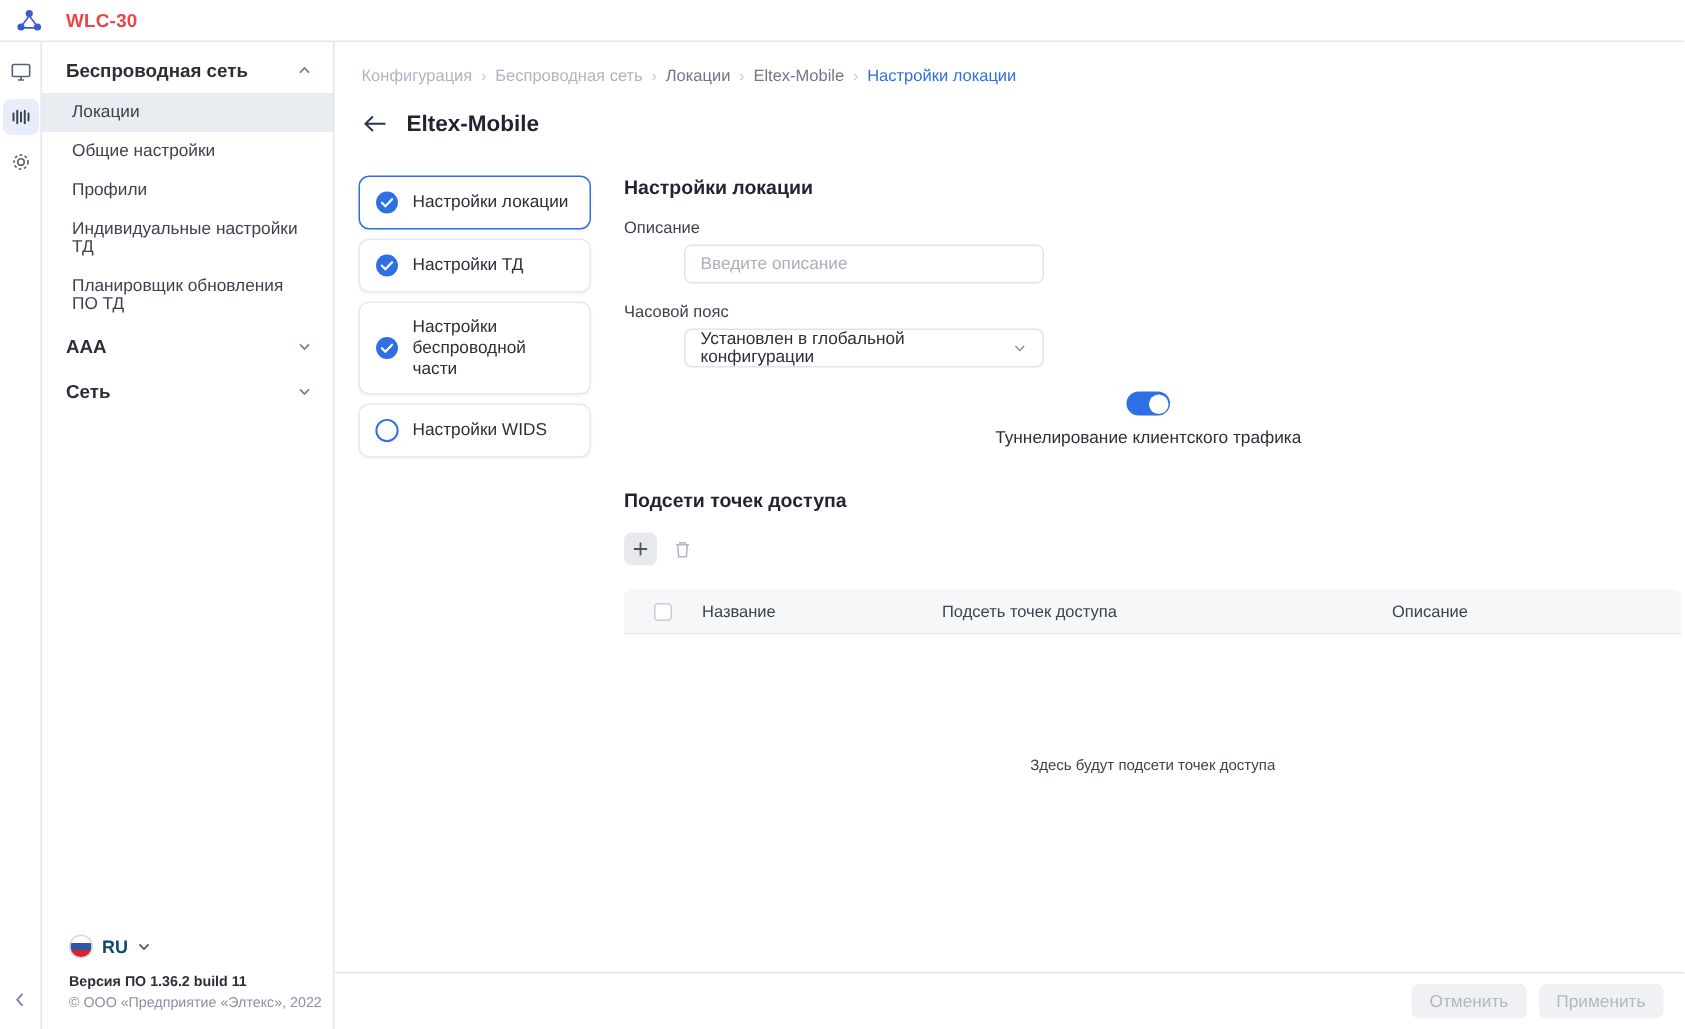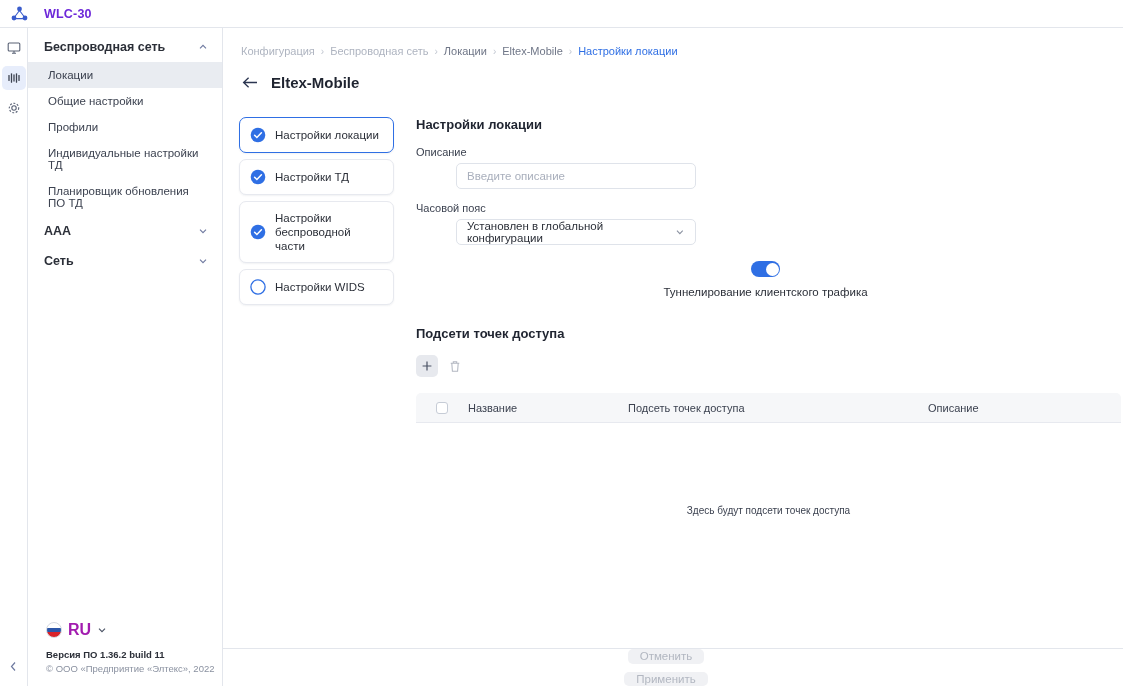--- a/index.html
+++ b/index.html
@@ -15,21 +15,21 @@
   
   .topbar {
     height: 28px; min-height: 28px;
     display: flex; align-items: center;
     border-bottom: 1px solid #e3e6ec;
     background: #ffffff;
     padding: 0 10px 0 6px;
   }
   .logo-wrap { width: 26px; display: flex; align-items: center; justify-content: center; }
   .app-title {
-    font-size: 12.5px; font-weight: 700; color: #6d28d9;
+    font-size: 12.5px; font-weight: 700; color: #ef4444;
     letter-spacing: .2px; margin-left: 12px;
   }
   .topbar-right { margin-left: auto; display: flex; align-items: center; gap: 10px; }
   .edit-mode { display: flex; align-items: center; gap: 7px; }
   .edit-mode-label { font-size: 11.5px; color: #3c4250; }
   .user-name { font-size: 11.5px; color: #5a6275; letter-spacing: .2px; }
   .logout-btn { display: flex; align-items: center; padding: 2px; }
 
   
   .toggle {
@@ -85,21 +85,21 @@
   .nav-item.active { background: #e9ecf1; }
   .chev { width: 10px; height: 10px; display:block; }
 
   .sidebar-footer { margin-top: auto; padding: 0 0 12px 18px; }
   .lang { display: flex; align-items: center; gap: 6px; margin-bottom: 10px; }
   .flag {
     width: 16px; height: 16px; border-radius: 50%;
     background: linear-gradient(#ffffff 0 33.3%, #2c56a8 33.3% 66.6%, #d8232a 66.6% 100%);
     border: 1px solid #d5d9e1; overflow: hidden; flex: none;
   }
-  .lang-code { font-size: 16px; font-weight: 700; color: #a21caf; }
+  .lang-code { font-size: 12px; font-weight: 700; color: #0c4a6e; }
   .ver { font-size: 9.5px; font-weight: 700; color: #2b2f38; margin-bottom: 3px; }
   .copy { font-size: 9.5px; color: #8a91a0; }
 
   
   .main { flex: 1; min-width: 0; display: flex; flex-direction: column; background: #fff; }
   .main-scroll { flex: 1; overflow: hidden; padding: 0 0 0 0; }
 
   .crumbs {
     display: flex; align-items: center; gap: 6px;
     padding: 17px 0 0 18px; font-size: 11px; flex-wrap: wrap;
@@ -170,21 +170,21 @@
   .empty {
     height: 175px; display: flex; align-items: center; justify-content: center;
     font-size: 10px; color: #3c4250;
   }
 
   
   .footer {
     height: 38px; min-height: 38px;
     border-top: 1px solid #e3e6ec;
     display: flex; align-items: center; justify-content: flex-end;
-    gap: 8px; padding-right: 14px; background: #fff; flex-direction: column;
+    gap: 8px; padding-right: 14px; background: #fff;
   }
   .btn {
     height: 23px; padding: 0 12px; border-radius: 5px;
     font-size: 11.5px; display: flex; align-items: center;
     background: #f0f1f4; color: #b2b7c1;
   }
 </style>
 </head>
 <body>
 

